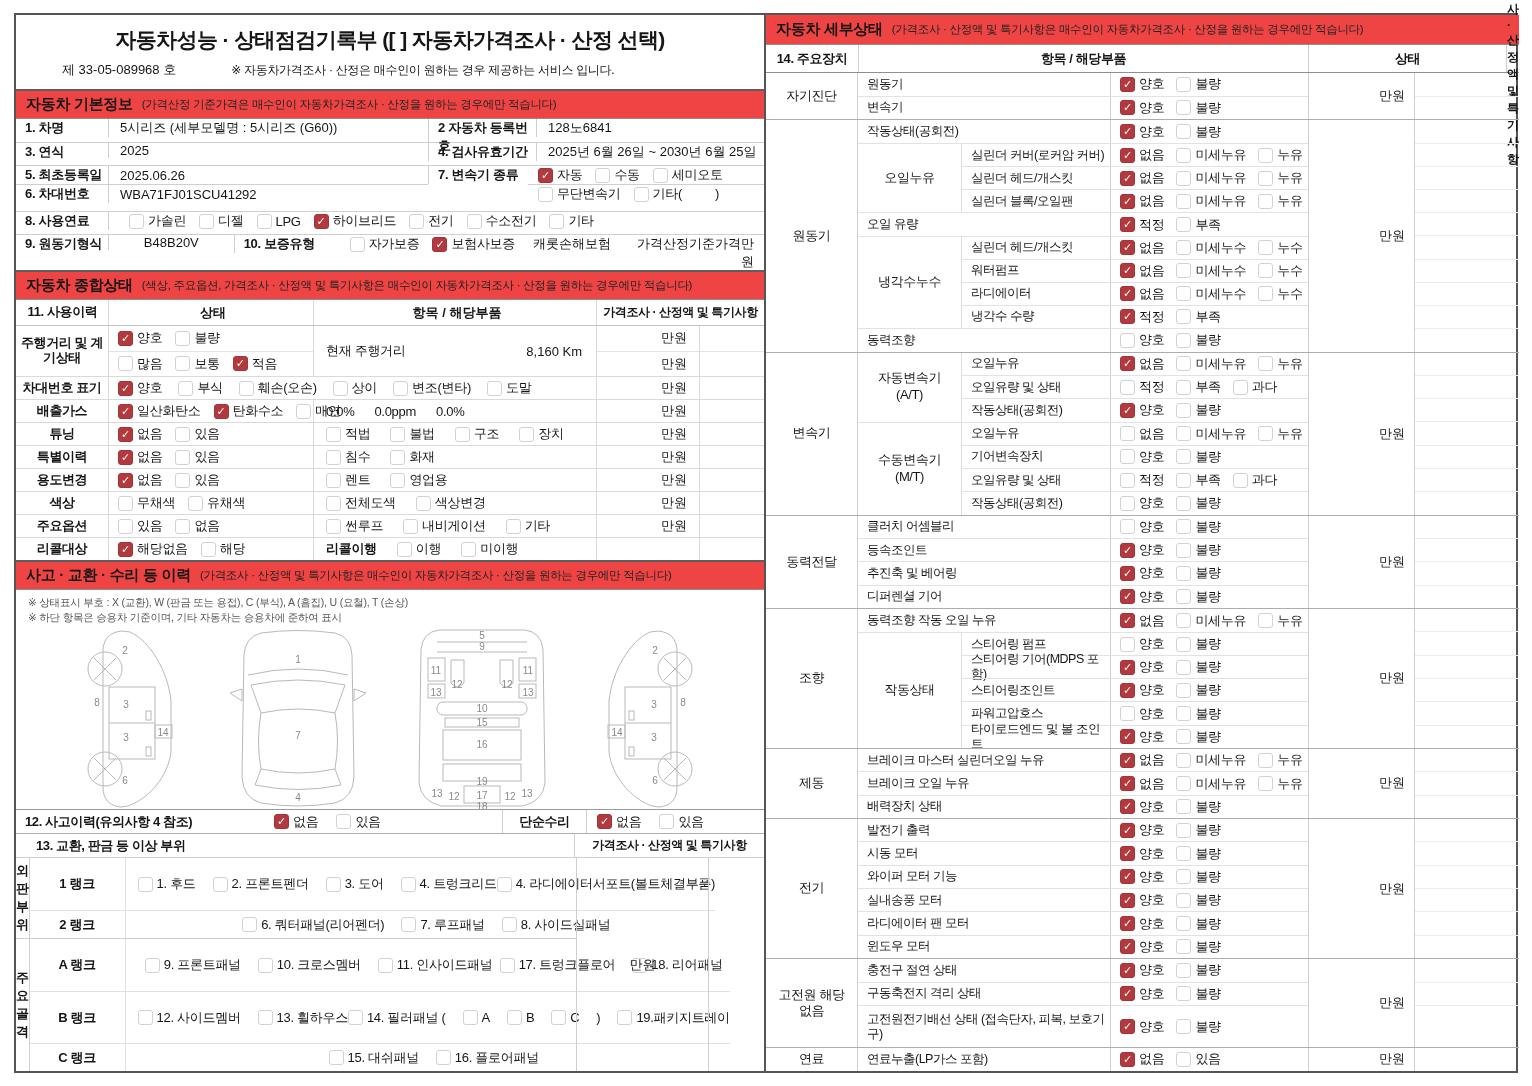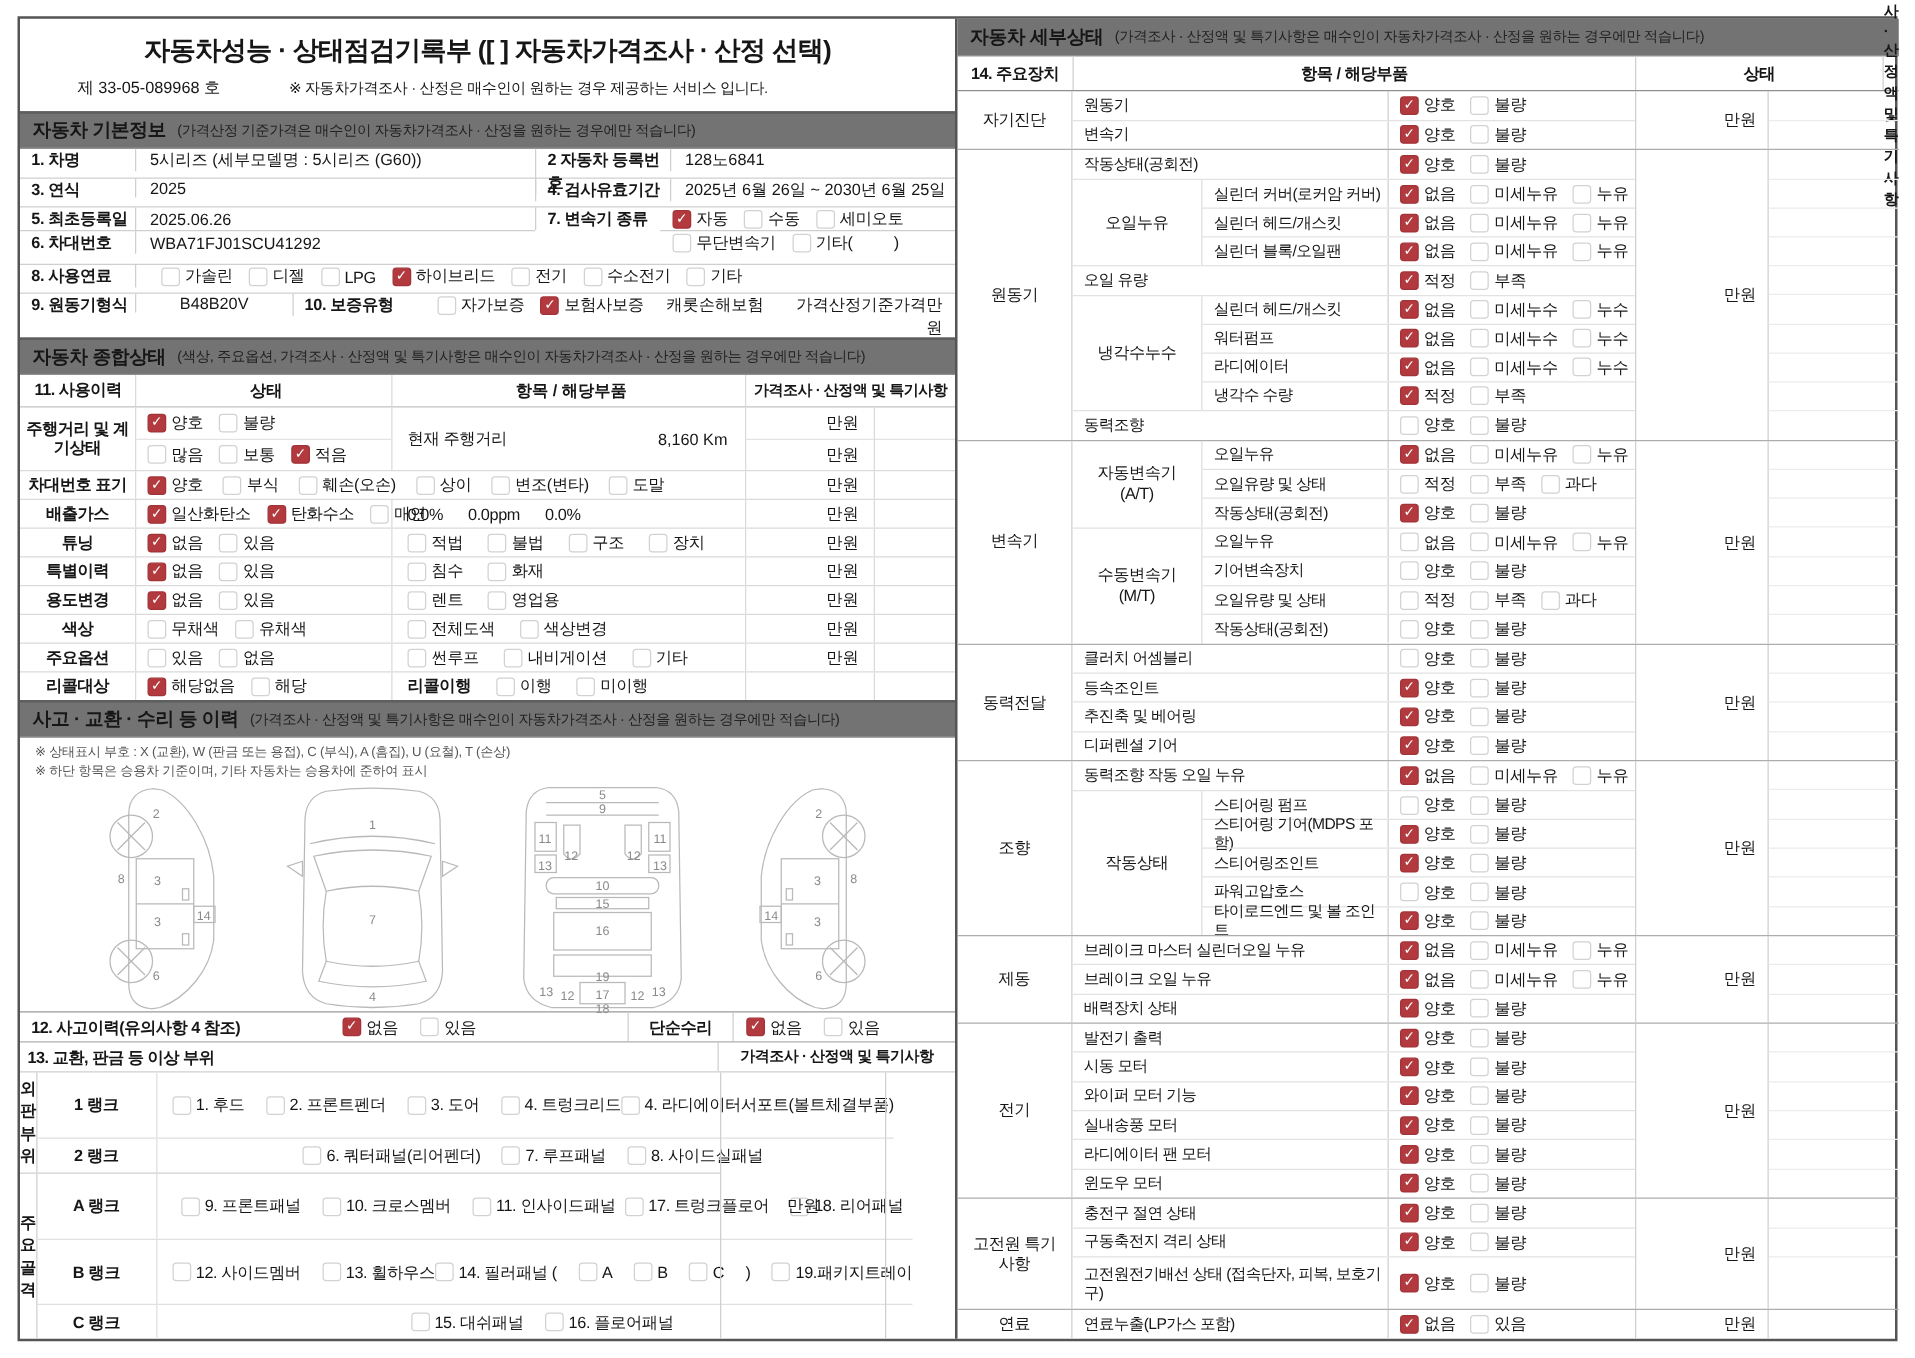--- a/index.html
+++ b/index.html
@@ -3,21 +3,21 @@
 <meta charset="utf-8">
 <style>
 *{box-sizing:border-box;margin:0;padding:0}
 html,body{width:1532px;height:1086px;background:#fff;font-family:"Liberation Sans","DejaVu Sans",sans-serif;color:#161616;font-size:13px;overflow:hidden}
 .sheet{position:absolute;left:14px;top:13px;width:1504px;height:1060px;border:2px solid #55555
 2;display:flex;background:#fff}
 .sheet{border:2px solid #555}
 .colL{width:750px;border-right:2px solid #555;display:flex;flex-direction:column}
 .colR{flex:1;display:flex;flex-direction:column}
 
-.sec-h{background:#737373;border-top:2px solid #5e5e5e;border-bottom:1px solid #8f8f8f;display:flex;align-items:center;gap:9px;padding:0 10px;height:30px;flex:none}
+.sec-h{background:#ef4444;border-top:2px solid #5e5e5e;border-bottom:1px solid #8f8f8f;display:flex;align-items:center;gap:9px;padding:0 10px;height:30px;flex:none}
 .sec-h b{font-size:15px;letter-spacing:-0.3px}
 .sec-h .note{font-size:11.5px;color:#222;letter-spacing:-0.3px}
 .colR .sec-h{border-top:none}
 
 .opt{display:inline-flex;align-items:center;gap:4px;flex:none}
 .opt.bold .ol{font-weight:bold}
 .cb{width:15px;height:15px;border:1px solid #d2d2d2;border-radius:3px;background:#fff;display:inline-flex;align-items:center;justify-content:center;font-size:11px;line-height:1;color:#fff;flex:none;font-weight:bold}
 .cb.on{background:#b23a3e;border-color:#a23338}
 .ol{white-space:pre;letter-spacing:-0.3px}
 
@@ -72,21 +72,21 @@
 .diagrams svg{flex:none}
 .dnum{font-size:10px;fill:#8a8a8a;text-anchor:middle;font-family:"Liberation Sans","DejaVu Sans",sans-serif}
 .outline{fill:none;stroke:#b9b9b9;stroke-width:1}
 
 .r12{display:flex;height:24px;border-top:1px solid #9a9a9a;flex:none;align-items:stretch}
 .r12-label{width:252px;font-weight:bold;display:flex;align-items:center;padding-left:9px;letter-spacing:-0.4px}
 .r12-opts{flex:1;display:flex;align-items:center;gap:18px;padding-left:6px}
 .r12-label2{width:84px;border-left:1px solid #cfcfcf;display:flex;align-items:center;justify-content:center;font-weight:bold;letter-spacing:-0.4px}
 .r12-opts2{width:178px;border-left:1px solid #cfcfcf;display:flex;align-items:center;gap:18px;padding-left:10px}
 .r13{display:flex;height:24px;border-top:1px solid #b0b0b0;flex:none}
-.r13-label{flex:1;display:flex;align-items:center;font-weight:bold;padding-left:6px;letter-spacing:-0.4px}
+.r13-label{flex:1;display:flex;align-items:center;font-weight:bold;padding-left:20px;letter-spacing:-0.4px}
 .r13-price{width:190px;border-left:1px solid #cfcfcf;display:flex;align-items:center;justify-content:center;font-weight:bold;font-size:12px;letter-spacing:-0.4px}
 
 .ranks{display:flex;border-top:1px solid #cfcfcf;flex:none}
 .ranks-left{width:560px;display:flex;flex-direction:column}
 .rgroup{display:flex}
 .rgroup.gsep{border-top:1px solid #cfcfcf}
 .rgname{width:92px;display:flex;align-items:center;justify-content:center;border-right:1px solid #cfcfcf;font-weight:bold;letter-spacing:-0.4px}
 .rgcol{flex:1;display:flex;flex-direction:column}
 .rrow{display:flex;height:28px}
 .rrow.two{height:52px}
@@ -1515,21 +1515,21 @@
           <div class="dpr">
             <div class="dprc" style="flex-grow: 1; flex-basis: 0px;"></div>
             <div class="dprc" style="flex-grow: 1; flex-basis: 0px;"></div>
             <div class="dprc" style="flex-grow: 1; flex-basis: 0px;"></div>
             <div class="dprc" style="flex-grow: 1; flex-basis: 0px;"></div>
             <div class="dprc" style="flex-grow: 1; flex-basis: 0px;"></div>
             <div class="dprc" style="flex-grow: 1; flex-basis: 0px;"></div>
           </div>
         </div>
         <div class="dsec sep" style="flex-grow: 3.8; flex-basis: 0px;">
-          <div class="dname">고전원 특기사항</div>
+          <div class="dname">고전원 해당없음</div>
           <div class="dmid">
             <div class="dblk" style="flex-grow: 3.8; flex-basis: 0px;">
               <div class="drows">
                 <div class="drow" style="flex-grow: 1; flex-basis: 0px;">
                   <div class="ditem full">충전구 절연 상태</div>
                   <div class="dstate">
                     <span class="opt">
                       <span class="cb on">✓</span>
                       <span class="ol">양호</span>
                     </span>

